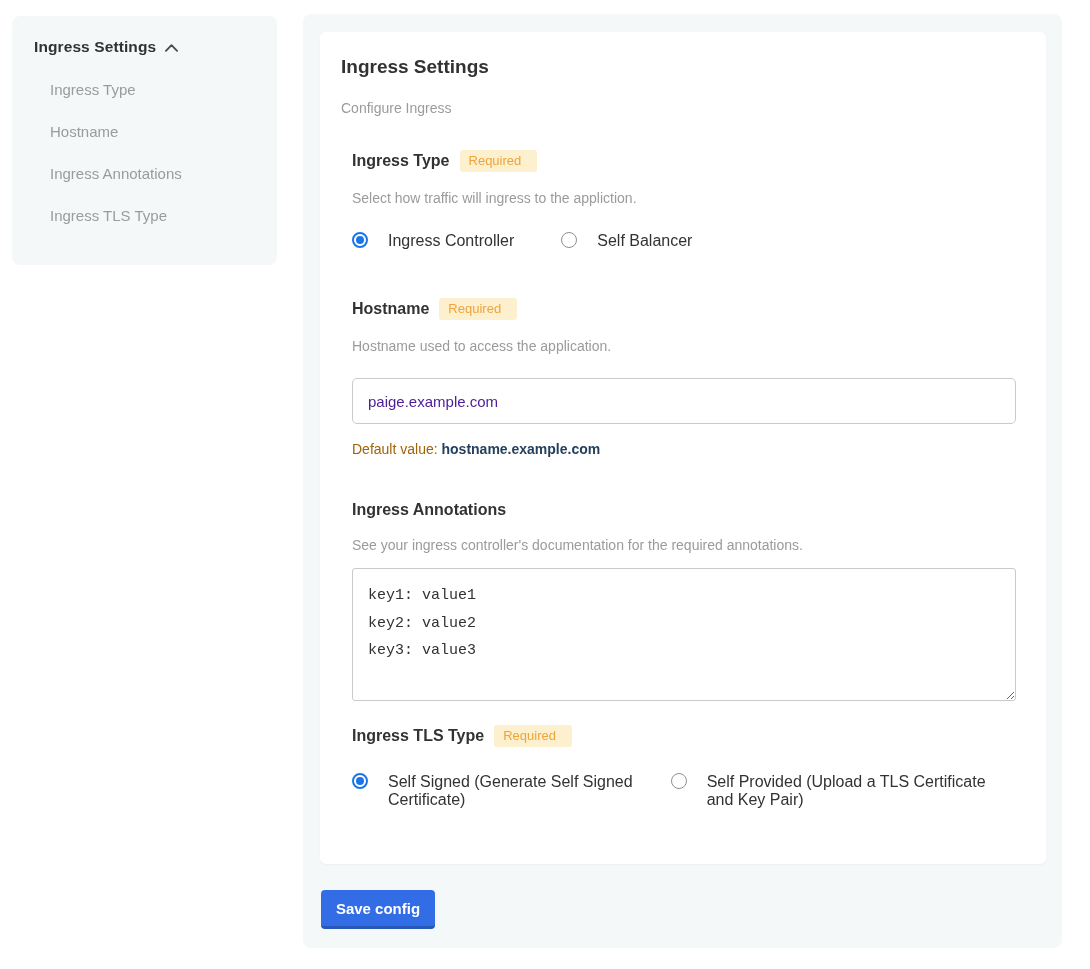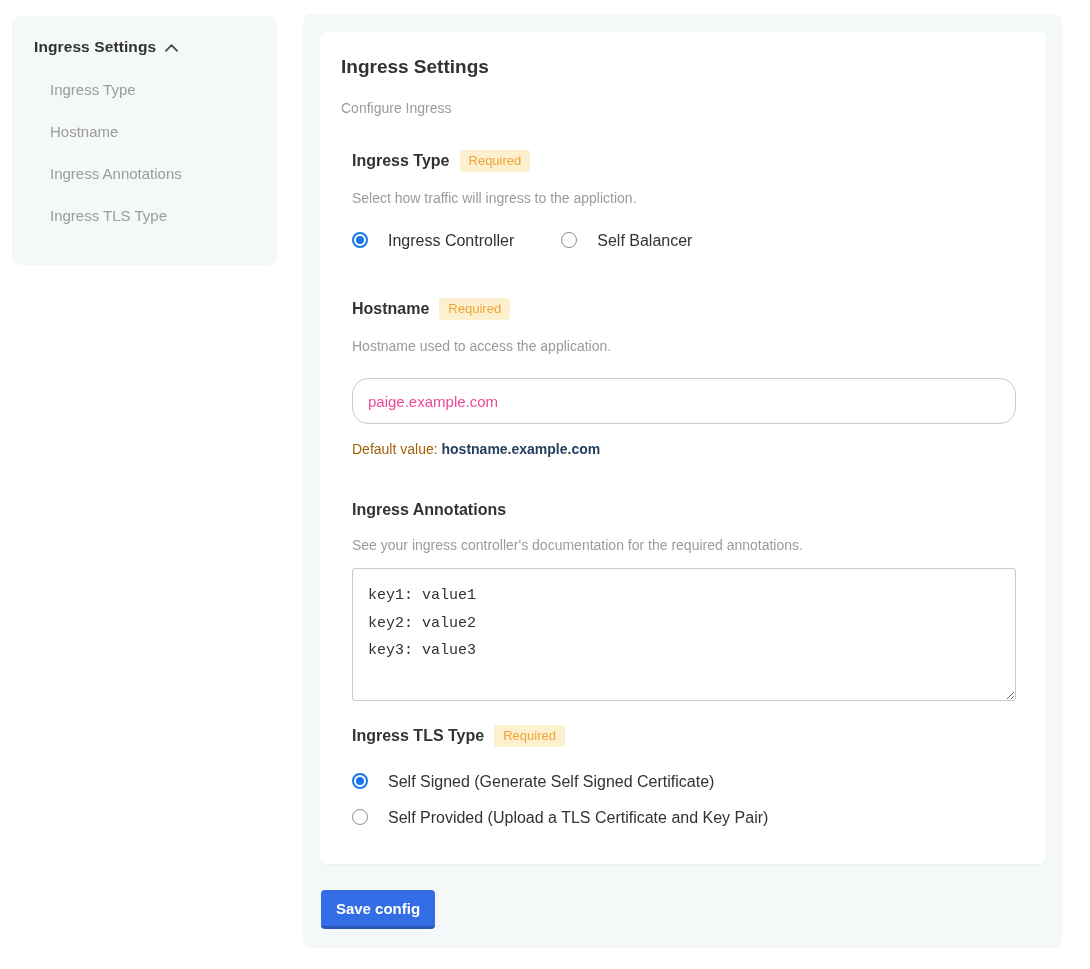--- a/index.html
+++ b/index.html
@@ -53,52 +53,52 @@
   }
   .card-title { font-size: 19px; font-weight: bold; color: #323232; }
   .card-subtitle { margin-top: 22px; font-size: 14px; color: #9b9b9b; }
 
   .section { margin-left: 11px; }
   .section-head { display: flex; align-items: center; }
   .section-label { font-size: 16px; font-weight: bold; color: #323232; }
   .required-badge {
     margin-left: 10px;
     background: #fcf0ce; color: #efa438;
-    font-size: 13px; padding: 3px 9px 4px 9px;
+    font-size: 13px; padding: 3px 16px 4px 9px;
     border-radius: 3px; line-height: 15px;
   }
   .help-text { margin-top: 18px; font-size: 14px; color: #9b9b9b; }
 
   .sec-ingress-type { margin-top: 34px; }
   .sec-hostname     { margin-top: 48px; }
   .sec-annotations  { margin-top: 44px; }
   .sec-tls          { margin-top: 24px; }
 
   
   .radio-row-h { margin-top: 26px; display: flex; align-items: center; gap: 47px; }
-  .radio-col   { margin-top: 26px; display: flex; flex-direction: column; gap: 18px; }
+  .radio-col   { margin-top: 26px; display: flex; flex-direction: row; gap: 18px; }
   .radio-option { display: flex; align-items: flex-start; gap: 20px; cursor: pointer; }
   .radio {
     width: 16px; height: 16px; border-radius: 50%;
     border: 1.5px solid #8b9195; background: #fff;
     display: inline-block; position: relative; flex: none;
   }
   .radio.checked { border: 2px solid #1a75e8; }
   .radio.checked::after {
     content: ""; position: absolute; inset: 2px;
     background: #1a75e8; border-radius: 50%;
   }
   .radio-label { font-size: 16px; color: #323232; }
 
   
   .text-input {
     margin-top: 24px; display: block;
     width: 664px; height: 46px;
-    border: 1px solid #c8cbce; border-radius: 16px;
-    padding: 0 15px; font-size: 15px; color: #ec4899;
+    border: 1px solid #c8cbce; border-radius: 5px;
+    padding: 0 15px; font-size: 15px; color: #4c1d95;
     font-family: "Liberation Sans", "DejaVu Sans", sans-serif;
     background: #fff; outline: none;
   }
   .default-line { margin-top: 17px; font-size: 14px; }
   .default-prefix { color: #a16207; }
   .default-value { color: #24405e; font-weight: bold; }
 
   
   .textarea {
     margin-top: 15px; display: block;

